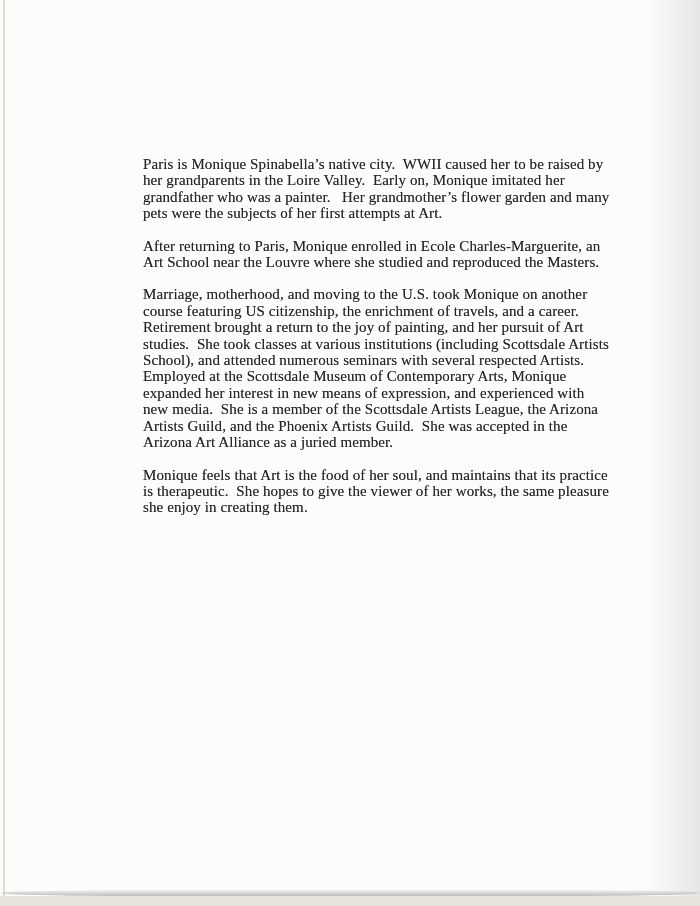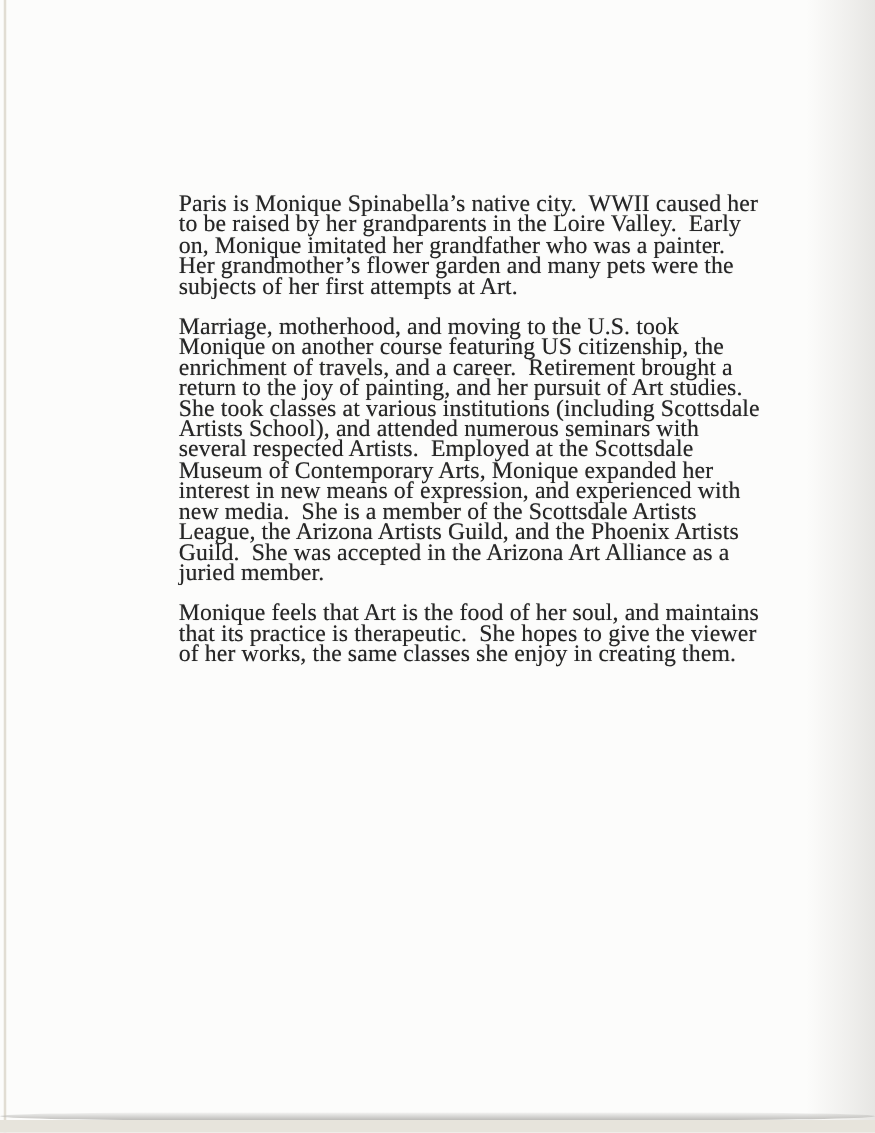--- a/index.html
+++ b/index.html
@@ -41,40 +41,41 @@
     left: 0; bottom: 0;
     width: 100%; height: 10px;
     background: #e7e4dc;
   }
   .text-block {
     position: absolute;
     left: 143px;
     top: 156px;
     width: 470px;
     color: #262626;
-    font-size: 19px;
+    font-size: 15px;
     line-height: 16.4px;
     letter-spacing: 0.1px;
     text-shadow: 0 0 0.6px rgba(40,40,40,0.55);
   }
   .text-block p {
     margin: 0 0 16px 0;
     white-space: pre-wrap;
   }
 </style>
 </head>
 <body>
 
 <div class="scan-canvas">
 
   <div class="edge-left"></div>
   <div class="edge-right"></div>
 
   <div class="text-block">
     <p>Paris is Monique Spinabella’s native city.  WWII caused her to be raised by her grandparents in the Loire Valley.  Early on, Monique imitated her grandfather who was a painter.   Her grandmother’s flower garden and many pets were the subjects of her first attempts at Art.</p>
+    <p>After returning to Paris, Monique enrolled in Ecole Charles-Marguerite, an Art School near the Louvre where she studied and reproduced the Masters.</p>
     <p>Marriage, motherhood, and moving to the U.S. took Monique on another course featuring US citizenship, the enrichment of travels, and a career.  Retirement brought a return to the joy of painting, and her pursuit of Art studies.  She took classes at various institutions (including Scottsdale Artists School), and attended numerous seminars with several respected Artists.  Employed at the Scottsdale Museum of Contemporary Arts, Monique expanded her interest in new means of expression, and experienced with new media.  She is a member of the Scottsdale Artists League, the Arizona Artists Guild, and the Phoenix Artists Guild.  She was accepted in the Arizona Art Alliance as a juried member.</p>
-    <p>Monique feels that Art is the food of her soul, and maintains that its practice is therapeutic.  She hopes to give the viewer of her works, the same classes she enjoy in creating them.</p>
+    <p>Monique feels that Art is the food of her soul, and maintains that its practice is therapeutic.  She hopes to give the viewer of her works, the same pleasure she enjoy in creating them.</p>
   </div>
 
   <div class="edge-bottom-shadow"></div>
   <div class="edge-bottom-bed"></div>
 
 </div>
 
 </body></html>

